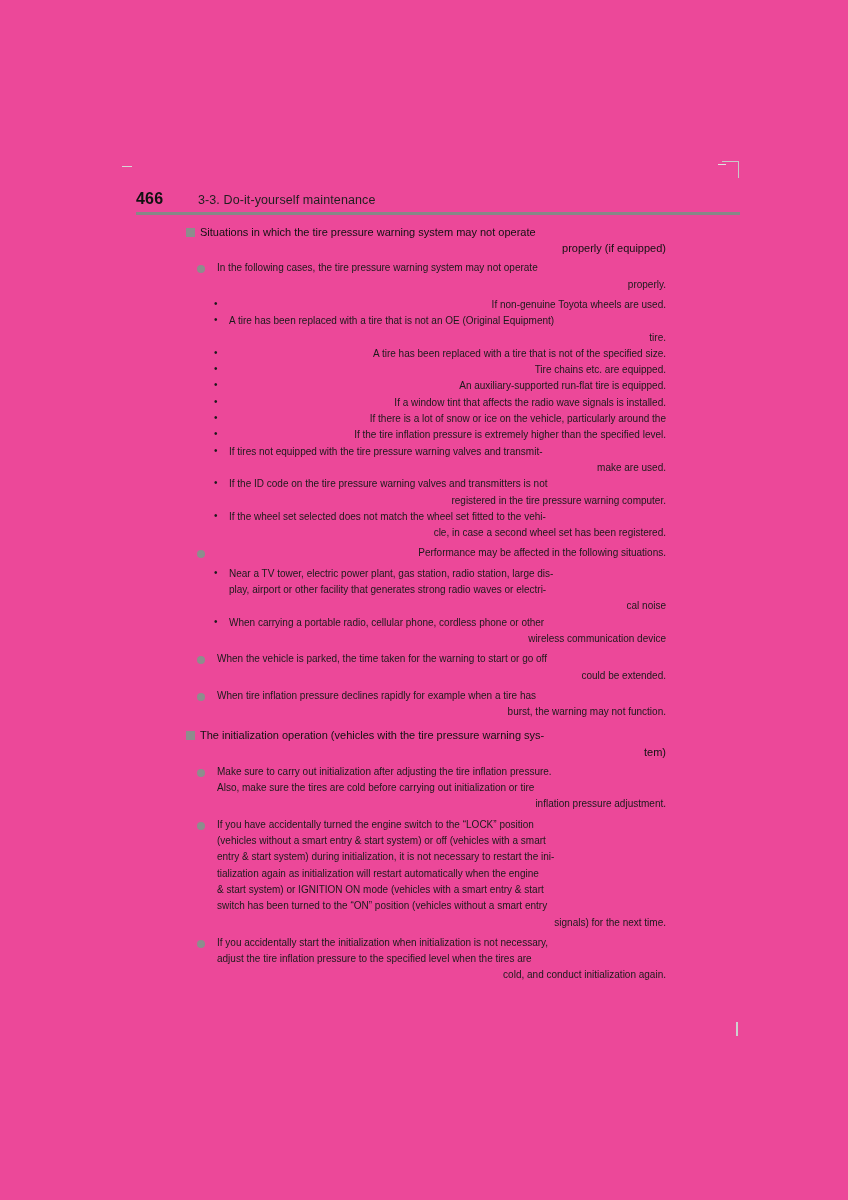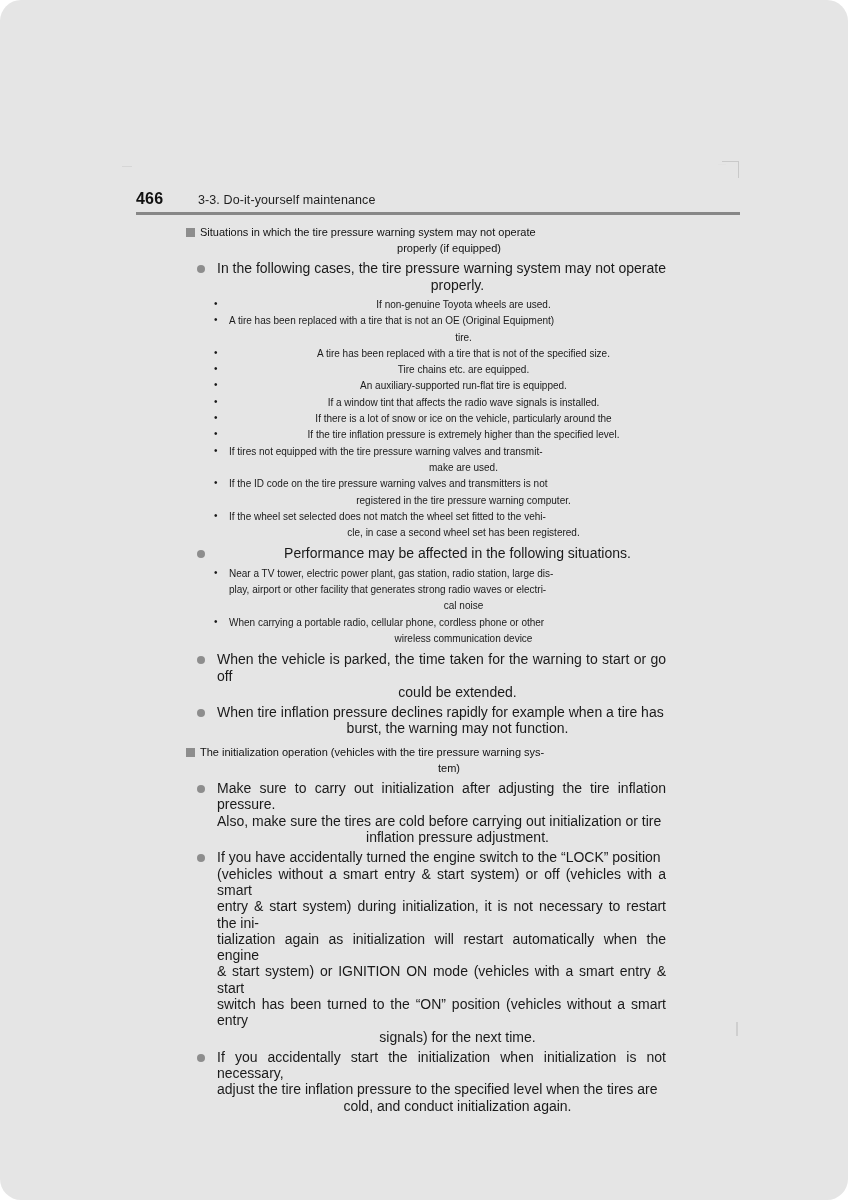--- a/index.html
+++ b/index.html
@@ -4,25 +4,24 @@
 <style>
   html, body {
     margin: 0;
     padding: 0;
     background: #ffffff;
   }
   .page {
     position: relative;
     width: 848px;
     height: 1200px;
-    background: #e5e5e5;
+    background: #ec4899;
     font-family: "Liberation Sans", sans-serif;
     color: #1a1a1a;
     overflow: hidden;
-    border-radius: 21px;
   }
 
   
   .crop-mark {
     position: absolute;
     background: transparent;
   }
   .crop-tl {
     left: 122px;
     top: 166px;
@@ -114,21 +113,21 @@
   }
   .section-head .lastline {
     text-align: left;
   }
 
   
   .b1 {
     position: relative;
     padding-left: 20px;
     margin-left: 11px;
-    font-size: 14px;
+    font-size: 10px;
     line-height: 16.3px;
     text-align: justify;
     text-justify: inter-word;
     margin-top: 4px;
   }
   .b1::before {
     content: "";
     position: absolute;
     left: 0;
     top: 5px;
@@ -154,21 +153,21 @@
     position: absolute;
     left: 1px;
     top: -1px;
     font-size: 10px;
     line-height: 16.3px;
     color: #1a1a1a;
   }
 
   
   .j { display: block; text-align: justify; text-justify: inter-word; }
-  .j:last-child { text-align: center; margin-left: 32px; }
+  .j:last-child { text-align: right; margin-left: 32px; }
 
   .gap-s { height: 4px; }
   .gap-m { height: 7px; }
 </style>
 </head>
 <body>
 
 <div class="page">
 
   <div class="crop-mark crop-tl"></div>

